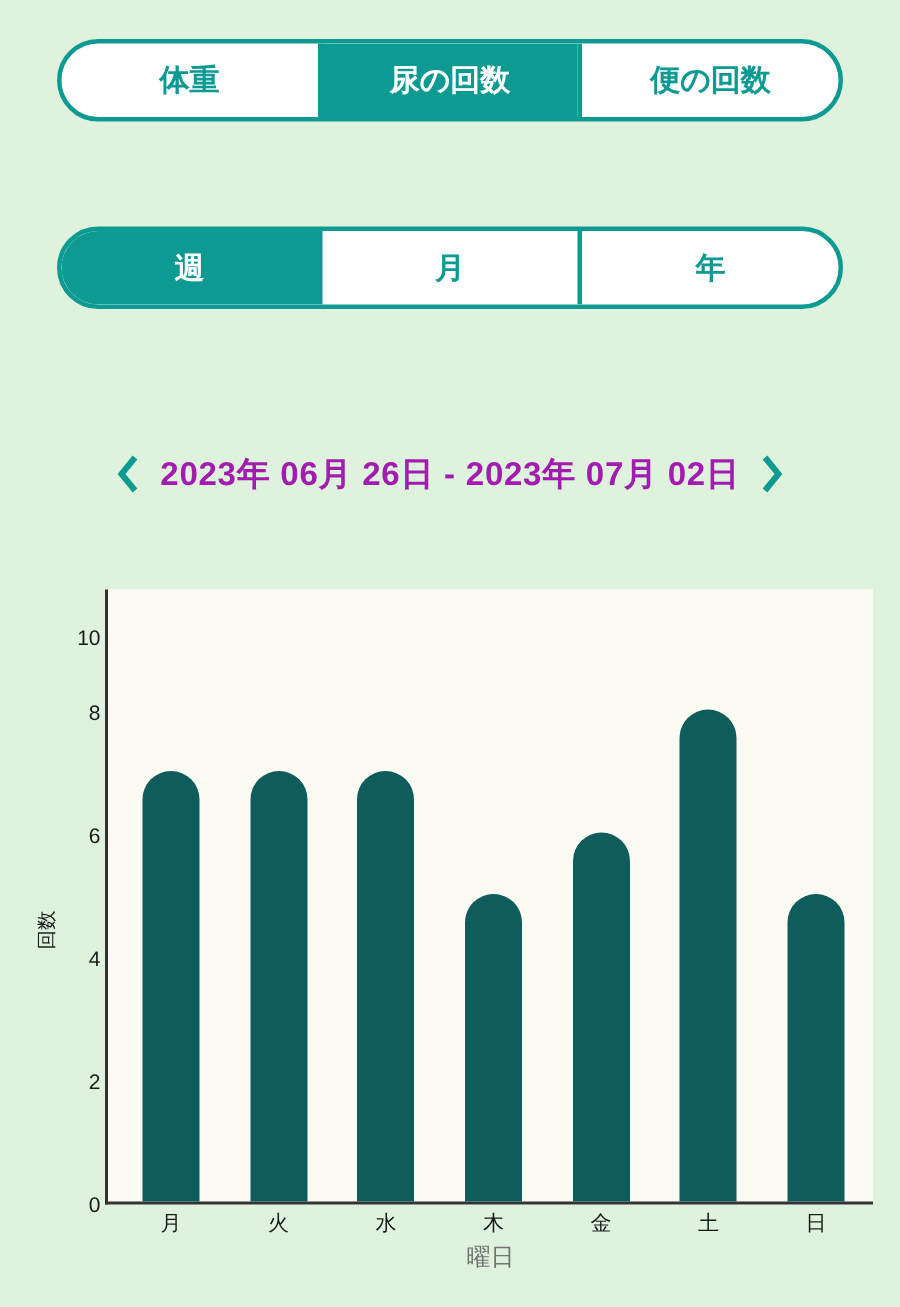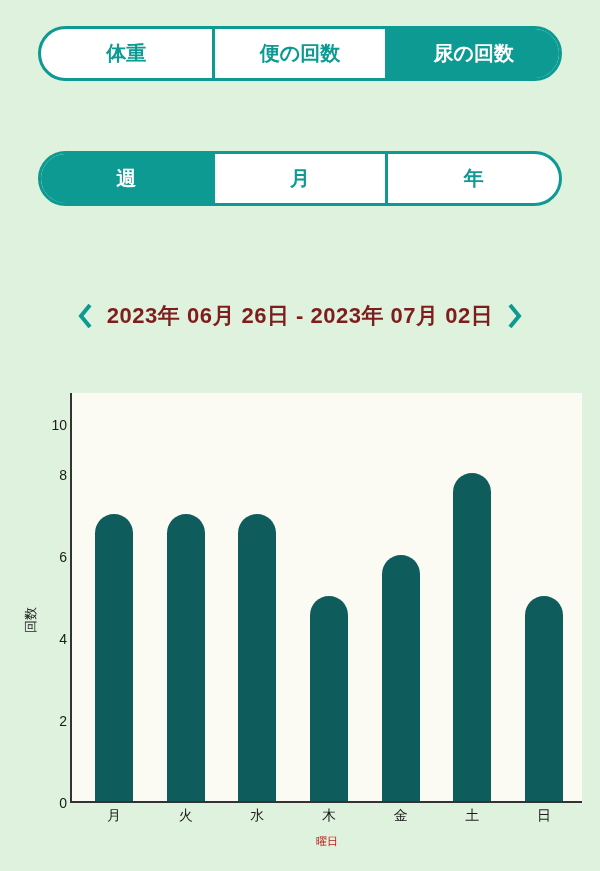--- a/index.html
+++ b/index.html
@@ -40,21 +40,21 @@
   }
   .chev {
     width: 18px; height: 28px;
     cursor: pointer;
     display: flex; align-items: center; justify-content: center;
   }
   .chev svg { stroke: #0C9A92; stroke-width: 4; fill: none; }
   .date-range {
     font-size: 22px;
     font-weight: 700;
-    color: #7f1d1d;
+    color: #a21caf;
     letter-spacing: 0.5px;
   }
   .chart-wrap {
     position: absolute;
     left: 20px;
     top: 385px;
     width: 568px;
     height: 470px;
   }
   .ylabel {
@@ -90,40 +90,40 @@
     bottom: -24px;
     font-size: 14px;
     color: #1a1a1a;
     transform: translateX(-50%);
   }
   .xlabel {
     position: absolute;
     bottom: -48px;
     left: 50%;
     transform: translateX(-50%);
-    font-size: 11px;
-    color: #b91c1c;
+    font-size: 16px;
+    color: #737373;
   }
   .bar {
     position: absolute;
     bottom: 0;
     width: 38px;
     background: #0E5C5C;
     border-top-left-radius: 19px;
     border-top-right-radius: 19px;
     transform: translateX(-50%);
   }
 </style>
 </head>
 <body>
 
 <div class="seg-group" id="metric-tabs">
     <div class="seg-item">体重</div>
+    <div class="seg-item active">尿の回数</div>
     <div class="seg-item">便の回数</div>
-    <div class="seg-item active">尿の回数</div>
   </div>
 <div class="seg-group second" id="period-tabs">
     <div class="seg-item active">週</div>
     <div class="seg-item">月</div>
     <div class="seg-item">年</div>
   </div>
 
 <div class="date-nav">
   <div class="chev">
     <svg viewBox="0 0 18 28" width="18" height="28">

